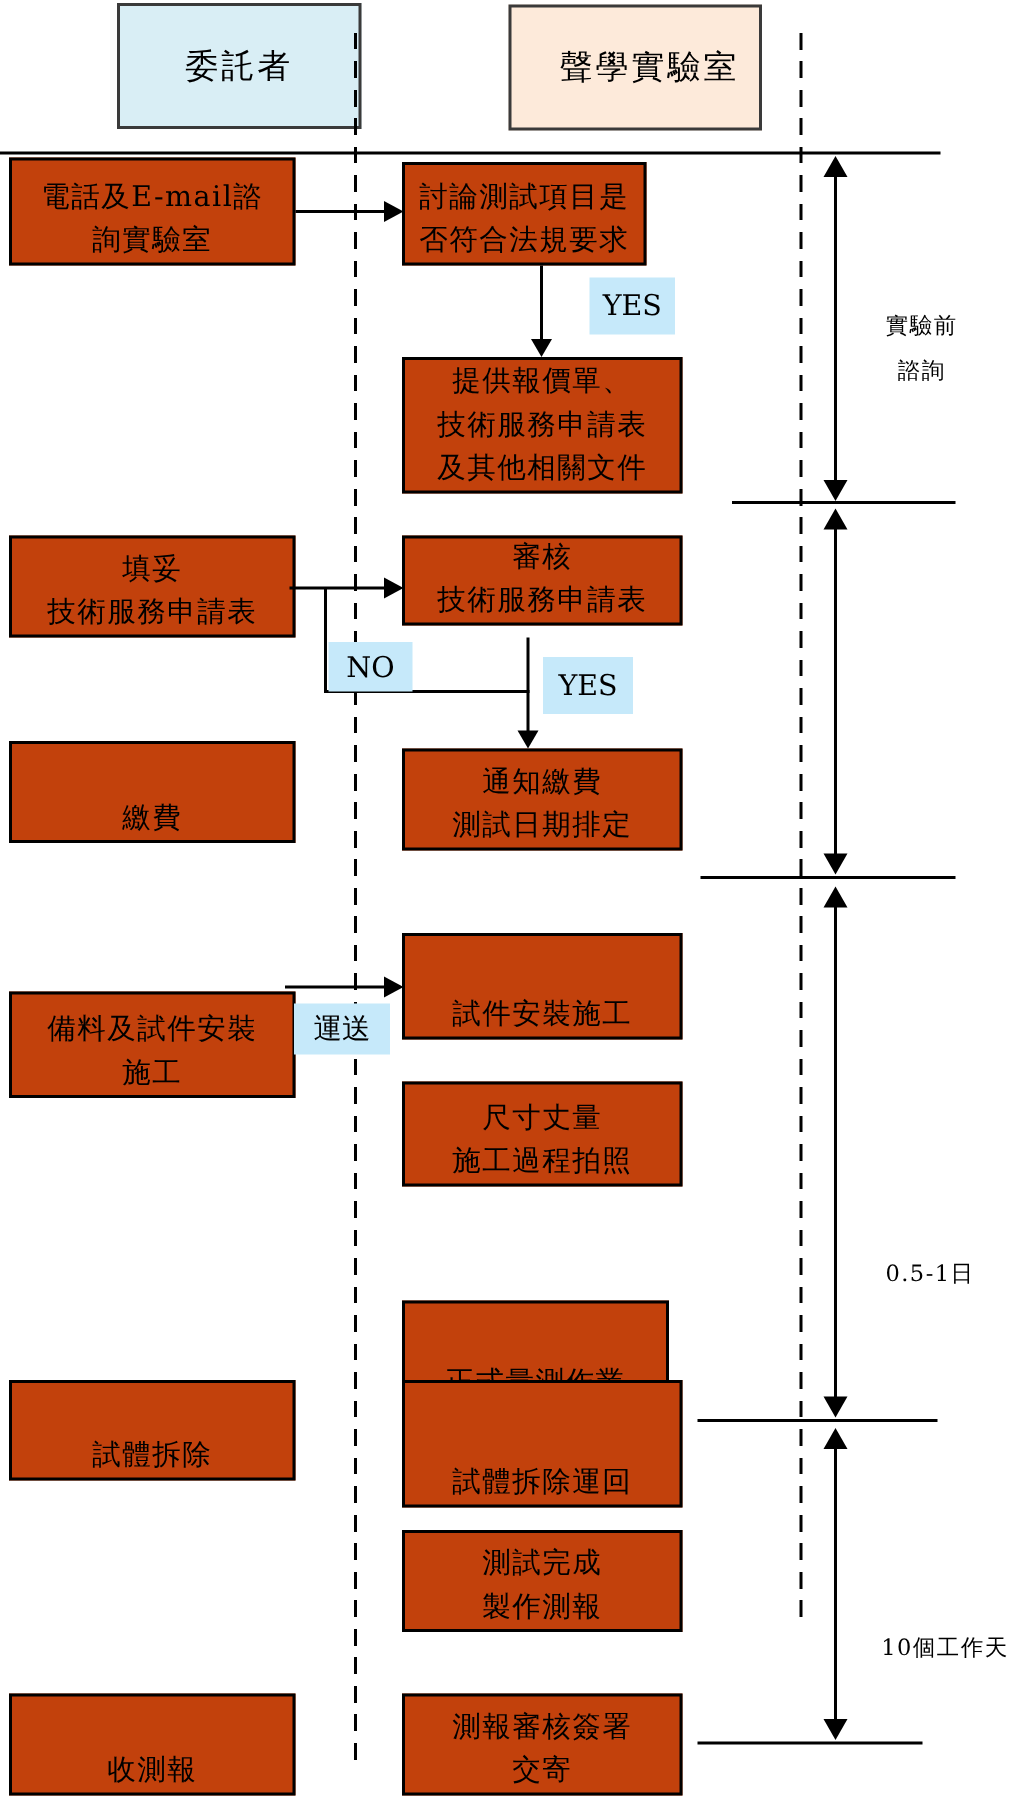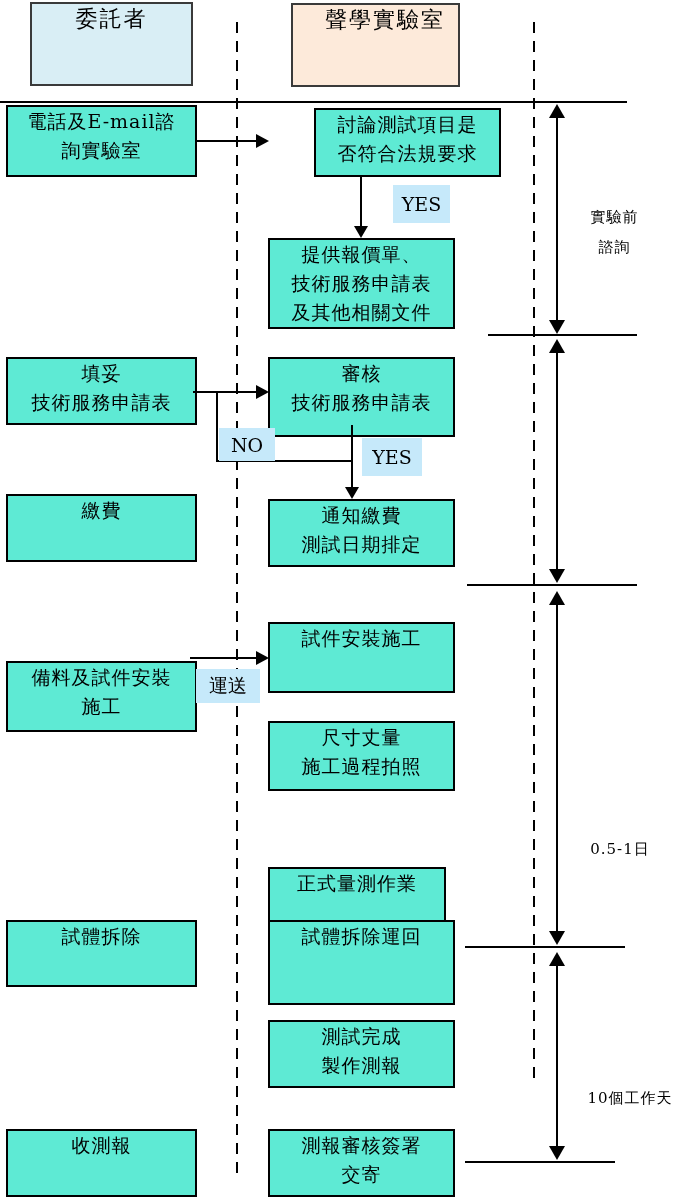--- a/index.html
+++ b/index.html
@@ -2,26 +2,26 @@
 <html style="--client-header-bg: #d9eef5; --lab-header-bg: #fdeada; --decision-label-bg: #c6e9fa; --line-color: #000000;"><head>
 <meta charset="utf-8">
 <style>
   html,body { margin:0; padding:0; background:#fff; }
   .stage {
     position:relative; width:681px; height:1198px; background:#ffffff;
     font-family:"DejaVu Serif","Liberation Serif",serif; color:#000; overflow:hidden;
   }
   .header-box {
     position:absolute; border:2px solid #3a3a3a; box-sizing:border-box;
-    display:flex; align-items:flex-start; justify-content:center;
-    font-size:22px; letter-spacing:2px;
+    display:flex; align-items:center; justify-content:center;
+    font-size:22px; letter-spacing:2px;margin-left:48px;
   }
   .box {
-    position:absolute; border:2px solid #000; background:#5eead4; box-sizing:border-box;
-    display:flex; align-items:flex-start; justify-content:center; text-align:center;
+    position:absolute; border:2px solid #000; background:#c2410c; box-sizing:border-box;
+    display:flex; align-items:flex-end; justify-content:center; text-align:center;
     white-space:pre-line; font-size:19px; line-height:29px; letter-spacing:1px;
   }
   .hline { position:absolute; height:2px; background:#000; }
   .vline { position:absolute; width:2px; background:#000; }
   .dashline {
     position:absolute; width:2px;
     background:repeating-linear-gradient(to bottom,#000 0 11px,transparent 11px 19px);
   }
   .arrow-right { position:absolute; width:0; height:0;
     border-top:7px solid transparent; border-bottom:7px solid transparent; border-left:13px solid #000; }
@@ -72,30 +72,30 @@
     <span>備料及試件安裝
 施工</span>
   </div>
   <div class="box" style="left:6px;top:920px;width:191px;height:67px;">
     <span>試體拆除</span>
   </div>
   <div class="box" style="left:6px;top:1129px;width:191px;height:68px;">
     <span>收測報</span>
   </div>
 
-  <div class="box" style="left:268px;top:108px;width:187px;height:69px;margin-left:46px;">
+  <div class="box" style="left:268px;top:108px;width:163px;height:69px;">
     <span>討論測試項目是
 否符合法規要求</span>
   </div>
   <div class="box" style="left:268px;top:238px;width:187px;height:91px;">
     <span>提供報價單、
 技術服務申請表
 及其他相關文件</span>
   </div>
-  <div class="box" style="left:268px;top:357px;width:187px;height:80px;">
+  <div class="box" style="left:268px;top:357px;width:187px;height:60px;">
     <span>審核
 技術服務申請表</span>
   </div>
   <div class="box" style="left:268px;top:499px;width:187px;height:68px;">
     <span>通知繳費
 測試日期排定</span>
   </div>
   <div class="box" style="left:268px;top:622px;width:187px;height:71px;">
     <span>試件安裝施工</span>
   </div>

